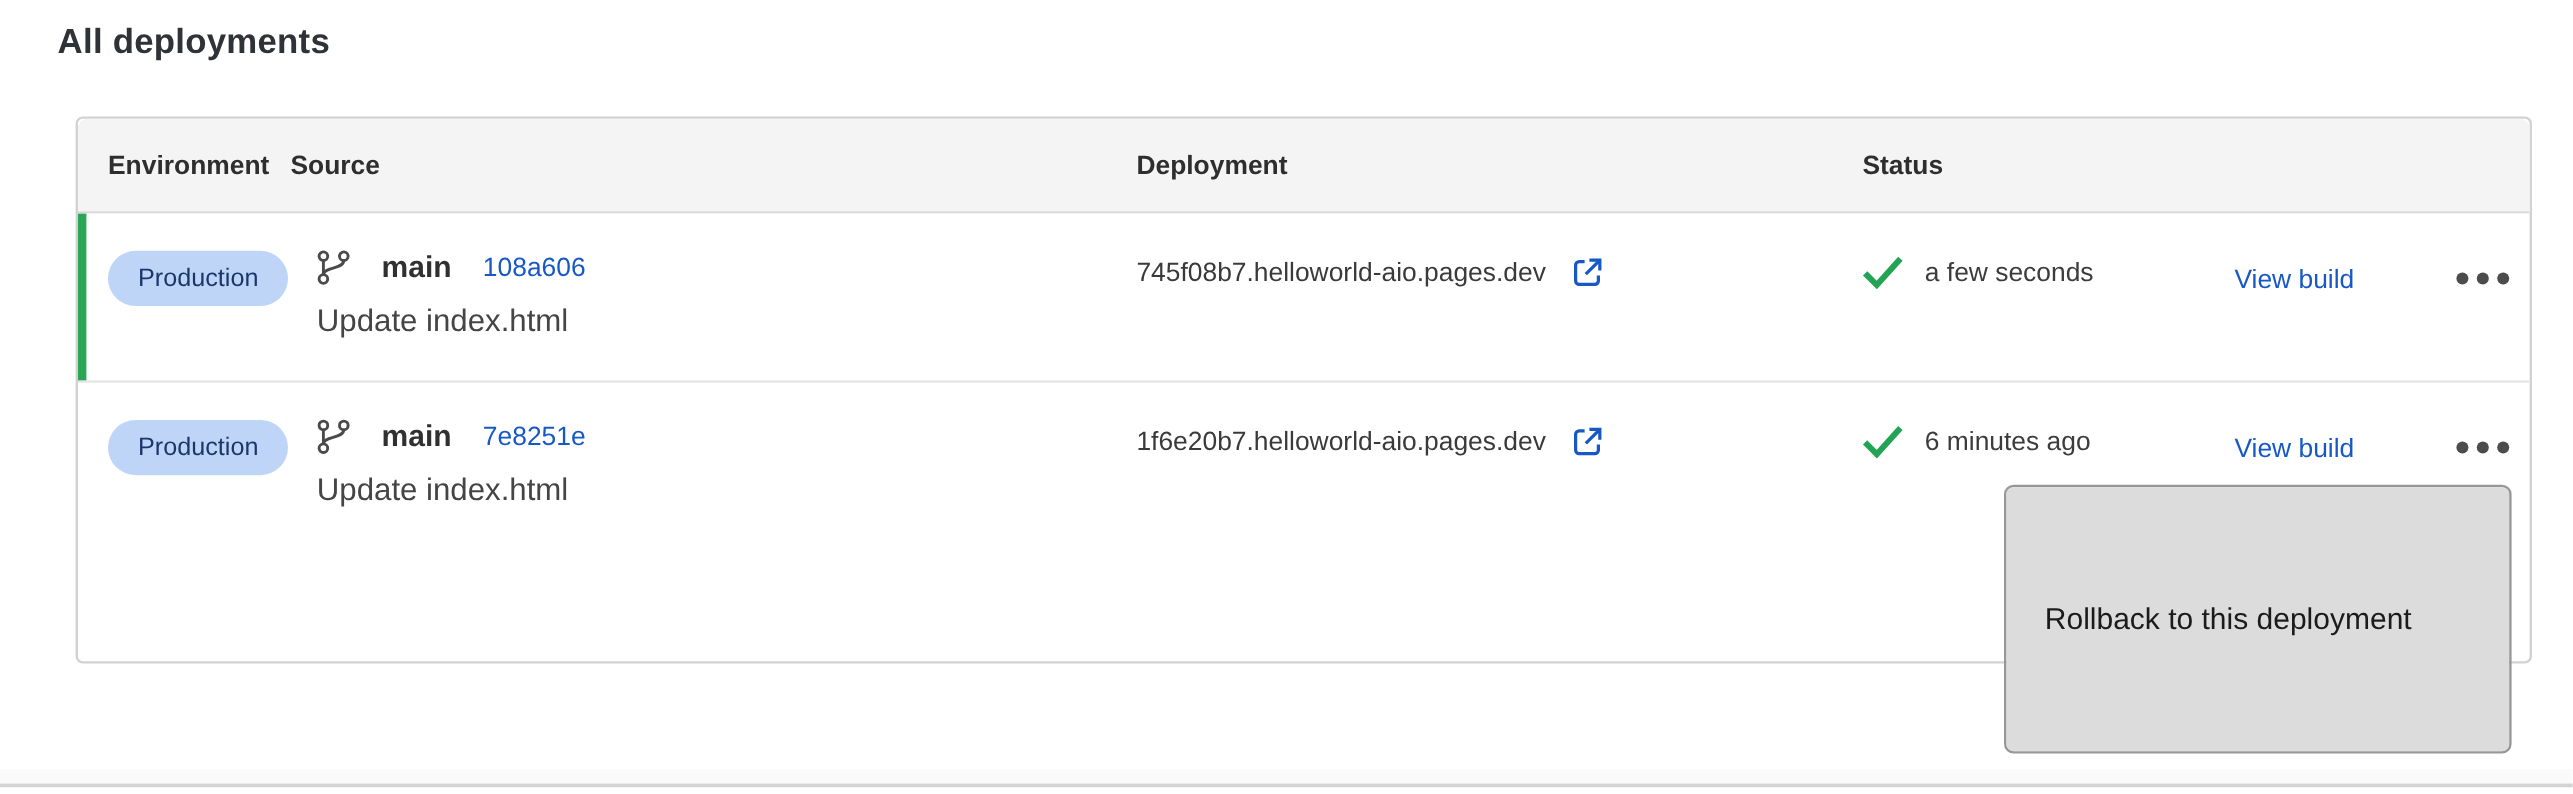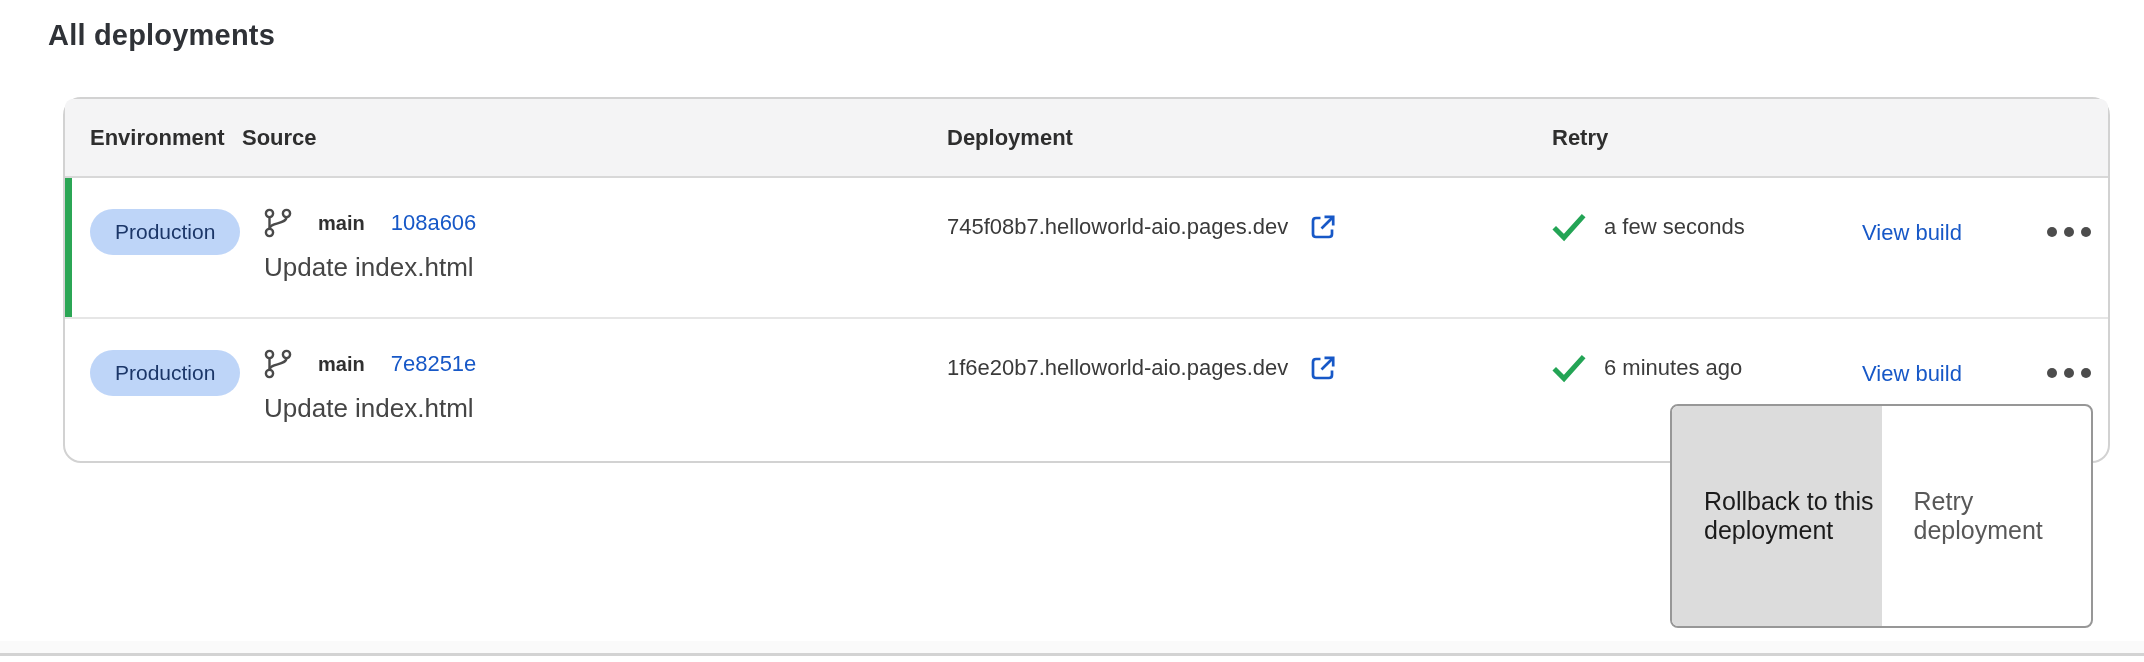--- a/index.html
+++ b/index.html
@@ -3,63 +3,63 @@
 <meta charset="utf-8">
 <style>
   * { margin:0; padding:0; box-sizing:border-box; }
   html,body { width:2144px; height:662px; background:#ffffff;
     font-family:"Liberation Sans", sans-serif; position:relative; overflow:hidden; }
 
   .page-title { position:absolute; left:48px; top:19px;
     font-size:29px; font-weight:600; color:#2f3237; letter-spacing:0.2px; }
 
   
-  .deploy-table { position:absolute; left:63px; top:97px; width:2047px; height:366px;
-    border:2px solid #d2d2d2; border-radius:18px; background:#fff; }
+  .deploy-table { position:absolute; left:63px; top:97px; width:2047px; height:456px;
+    border:2px solid #d2d2d2; border-radius:6px; background:#fff; }
 
   .grid-cols { display:grid; grid-template-columns:177px 705px 605px 310px 185px 1fr; }
 
   .thead { height:79px; background:#f4f4f5; border-bottom:2px solid #d8d8d8;
     border-radius:8px 8px 0 0; align-items:center; }
   .th { font-size:22px; font-weight:700; color:#2e2e2e; }
   .th-env { padding-left:25px; }
 
   .trow { position:relative; height:141px; border-bottom:2px solid #e6e6e6; align-items:start; }
   .trow:last-child { height:140px; border-bottom:none; }
 
   .current-bar { position:absolute; left:0; top:0; width:7px; height:100%;
     background:#2ba655; }
 
   .cell-env { padding-left:25px; padding-top:31px; }
   .badge { display:inline-block; background:#bed5f8; color:#1b3668;
     font-size:21px; height:46px; line-height:46px; padding:0 25px; border-radius:24px; }
 
   .cell-source { padding-left:22px; padding-top:30px; }
   .src-line1 { display:flex; align-items:center; gap:26px; height:30px; }
-  .branch-name { font-size:20px; font-weight:700; color:#303030; }
+  .branch-name { font-size:25px; font-weight:700; color:#303030; }
   .commit-link { font-size:22px; color:#1758c7; cursor:pointer; }
   .commit-msg { margin-top:14px; font-size:26px; color:#454545; }
 
   .cell-deploy { padding-top:34px; display:flex; align-items:center; gap:20px;
     font-size:22px; color:#3a3a3a; line-height:30px; }
 
   .cell-status { padding-top:34px; display:flex; align-items:center; gap:18px;
     font-size:22px; color:#3c3c3c; line-height:30px; }
 
   .cell-view { padding-top:40px; font-size:22px; line-height:30px; }
   .view-link { color:#1758c7; cursor:pointer; }
 
   .cell-actions { padding-top:49px; }
   .dots-btn { display:flex; gap:7px; cursor:pointer; width:44px; }
   .dot { width:10px; height:10px; border-radius:50%; background:#4c4c4c; }
 
   
   .context-menu { position:absolute; left:1670px; top:404px; width:423px; height:224px;
     background:#fff; border:2px solid #979797; border-radius:8px; overflow:hidden;
-    display:flex; flex-direction:row; z-index:10; }
+    display:flex; flex-direction:column; z-index:10; }
   .menu-item { flex:1; display:flex; align-items:center; padding-left:32px;
     font-size:25px; color:#585858; cursor:pointer; }
   .menu-item.highlighted { background:#dcdcdc; color:#1b1b1b; }
 
   .bottom-strip { position:absolute; left:0; top:641px; width:2144px; height:15px;
     background:#fafafa; border-bottom:3px solid #d3d3d3; }
 
   .icon { flex:none; display:inline-flex; }
 </style>
 </head>
@@ -86,21 +86,21 @@
 </svg>
 
 <h1 class="page-title">All deployments</h1>
 
 <div class="deploy-table">
 
   <div class="thead grid-cols">
     <div class="th th-env">Environment</div>
     <div class="th">Source</div>
     <div class="th">Deployment</div>
-    <div class="th">Retry</div>
+    <div class="th">Status</div>
     <div></div>
       <div></div>
   </div>
 
   <div class="trow grid-cols">
     <span class="current-bar"></span>
     <div class="cell-env">
       <span class="badge">Production</span>
     </div>
     <div class="cell-source">
@@ -183,16 +183,15 @@
         <span class="dot"></span>
         <span class="dot"></span>
         <span class="dot"></span>
       </div>
     </div>
   </div>
 </div>
 
 <div class="context-menu">
   <div class="menu-item highlighted">Rollback to this deployment</div>
-  <div class="menu-item">Retry deployment</div>
 </div>
 
 <div class="bottom-strip"></div>
 
 </body></html>

